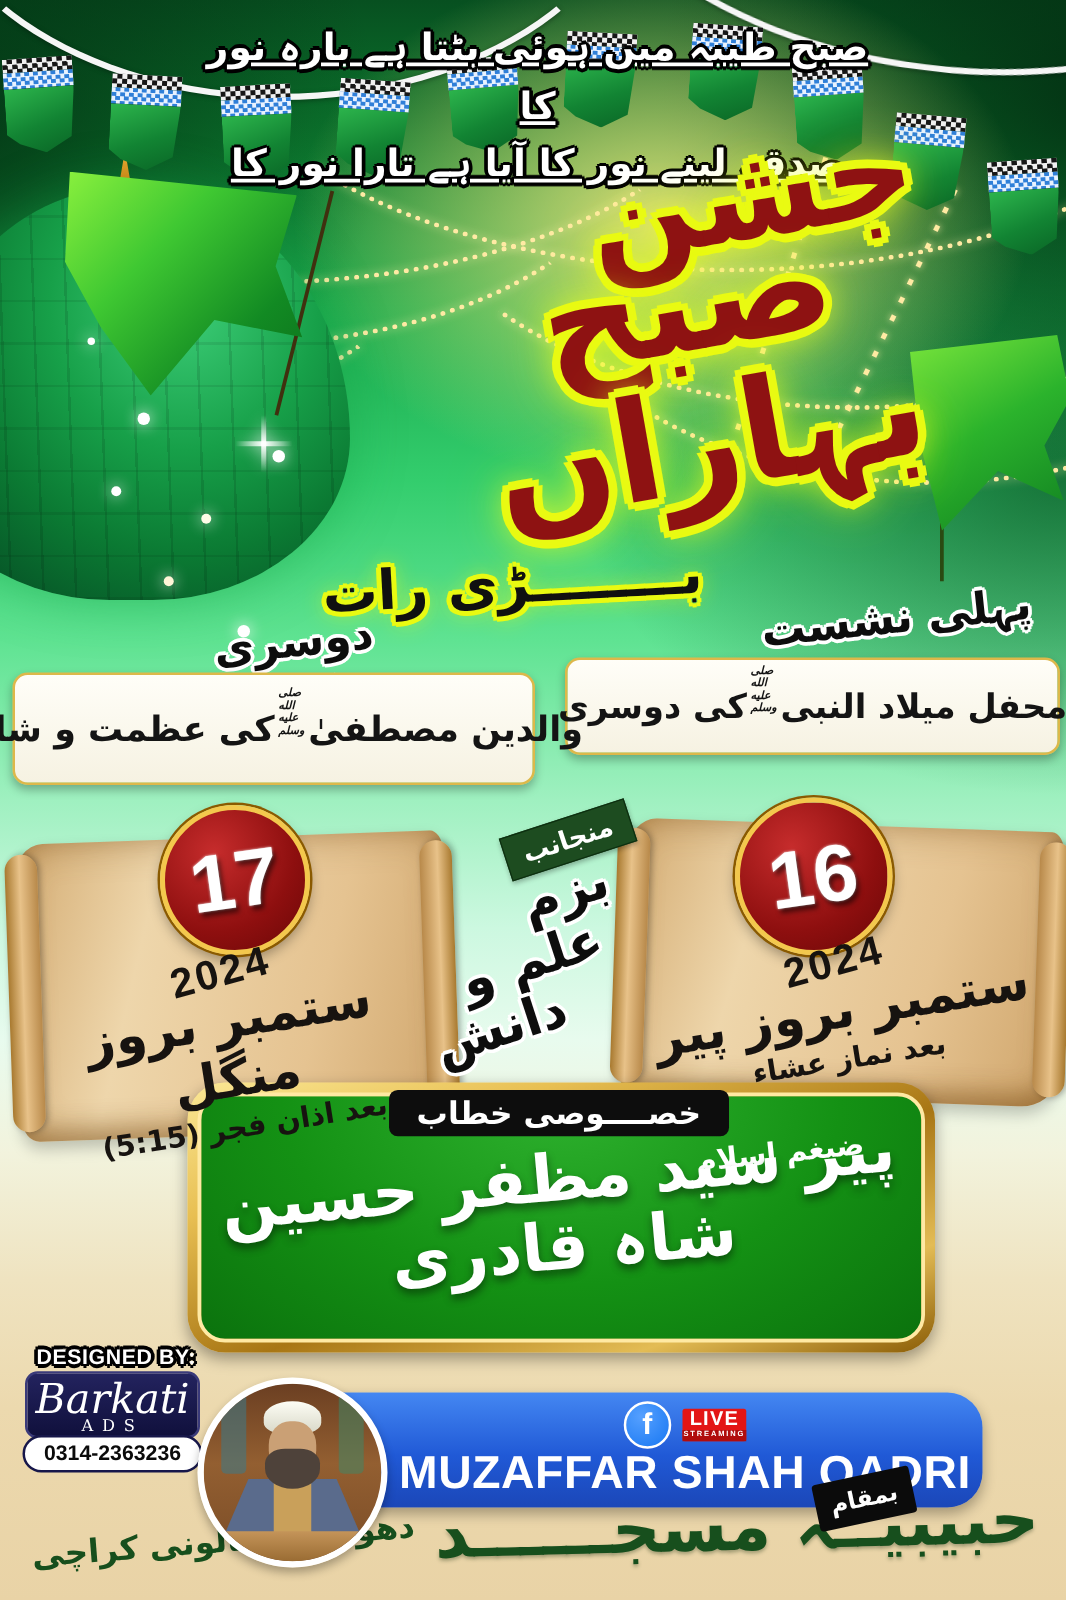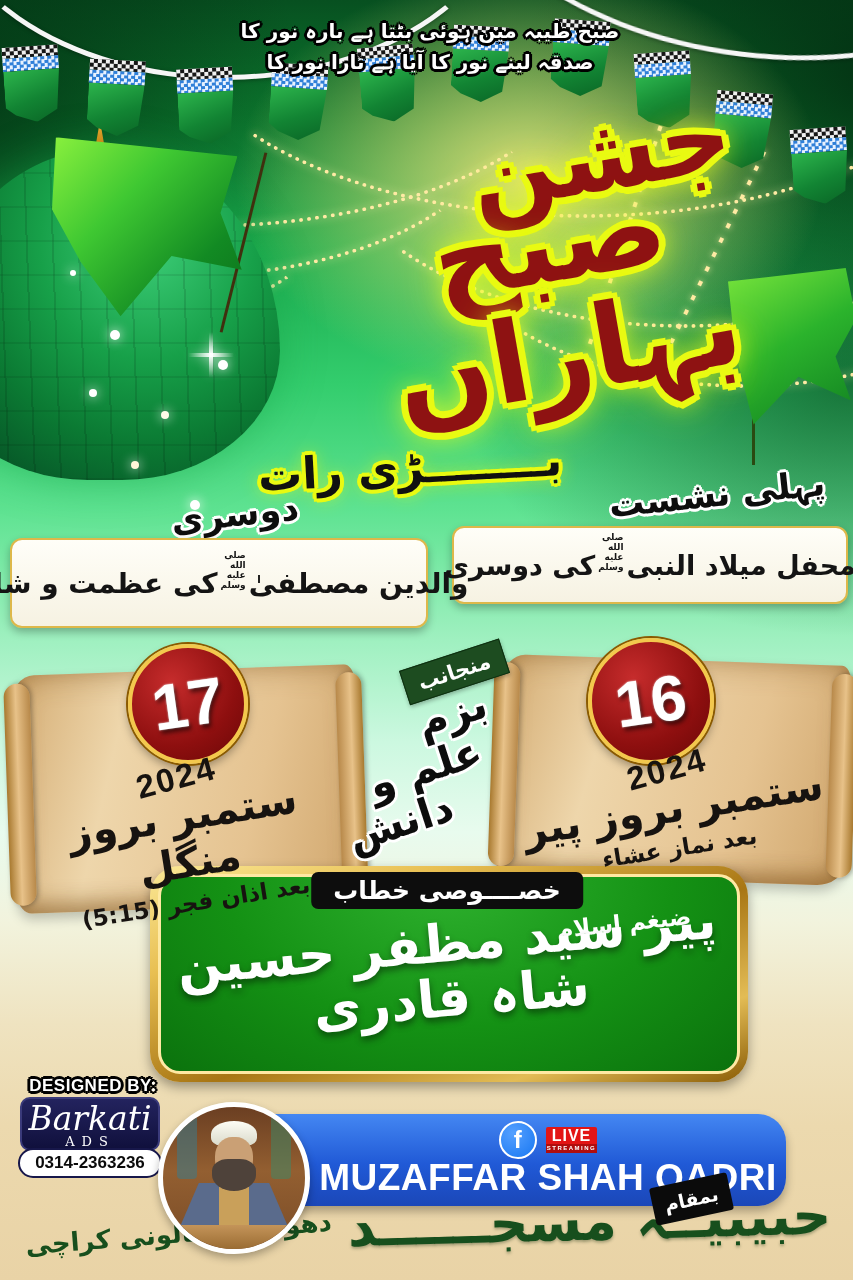--- a/index.html
+++ b/index.html
@@ -77,39 +77,39 @@
   .rtl{direction:rtl;}
   .ob{text-shadow:-2px -2px 0 #000,2px -2px 0 #000,-2px 2px 0 #000,2px 2px 0 #000,
     -3px 0 0 #000,3px 0 0 #000,0 -3px 0 #000,0 3px 0 #000;}
   .ow{text-shadow:-2px -2px 0 #fff,2px -2px 0 #fff,-2px 2px 0 #fff,2px 2px 0 #fff,
     -3px 0 0 #fff,3px 0 0 #fff,0 -3px 0 #fff,0 3px 0 #fff;}
   .oy{text-shadow:-3px -3px 0 var(--yl),3px -3px 0 var(--yl),-3px 3px 0 var(--yl),3px 3px 0 var(--yl),
     -4px 0 0 var(--yl),4px 0 0 var(--yl),0 -4px 0 var(--yl),0 4px 0 var(--yl),
     0 0 18px rgba(233,250,18,.95);}
   
   .couplet{left:150px;top:16px;width:560px;z-index:3;text-align:center;color:#fff;
-    font-size:20px;font-weight:700;line-height:1.55;}
+    font-size:30px;font-weight:700;line-height:1.55;text-decoration:underline;}
   .title{left:260px;top:116px;width:585px;z-index:3;transform:rotate(-10deg);color:#8e1212;font-weight:700;}
   .title .t1{font-size:100px;text-align:right;padding-right:95px;line-height:1;}
   .title .t2{font-size:112px;text-align:center;margin-top:-30px;line-height:1;}
   .title .t1,.title .t2{text-shadow:-5px -5px 0 var(--yl),5px -5px 0 var(--yl),-5px 5px 0 var(--yl),
     5px 5px 0 var(--yl),-7px 0 0 var(--yl),7px 0 0 var(--yl),0 -7px 0 var(--yl),0 7px 0 var(--yl),
     0 0 26px rgba(235,255,30,.95),0 0 46px rgba(235,255,30,.7);}
   .subtitle{left:240px;top:442px;width:340px;z-index:3;text-align:center;transform:rotate(-3deg);
     font-size:44px;font-weight:700;color:#101010;}
   
   .sess-h{z-index:4;font-size:35px;font-weight:700;color:#0d0d0d;text-align:center;transform:rotate(-6deg);}
   .sh1{left:592px;top:474px;width:250px;}
   .sh2{left:112px;top:494px;width:250px;}
   .sbox{z-index:4;background:linear-gradient(180deg,#fffef8,#f6f2e2);border:2px solid #ddb84a;
     border-radius:12px;box-shadow:0 4px 8px rgba(0,0,0,.28);display:flex;align-items:center;
     justify-content:center;font-weight:700;color:#141414;white-space:nowrap;}
   .sb1{left:452px;top:526px;width:392px;height:74px;font-size:27px;}
   .sb2{left:10px;top:538px;width:414px;height:86px;font-size:28px;}
-  .sbox .hon{font-size:9px;display:inline-block;transform:translateY(-12px);margin:0 3px;white-space:normal;width:34px;line-height:1.1;text-align:right;}
+  .sbox .hon{font-size:9px;display:inline-block;transform:translateY(-12px);margin:0 3px;white-space:normal;width:34px;line-height:1.1;text-align:left;font-style:italic;}
   
   .scroll{z-index:4;background:linear-gradient(105deg,#d3ab72,#eed6ab 30%,#e5c391 68%,#cfa56b);
     border-radius:24px 10px 28px 14px / 30px 16px 24px 18px;
     box-shadow:inset 0 0 30px rgba(120,75,20,.45),inset 0 -10px 18px rgba(120,75,20,.35),0 6px 12px rgba(0,0,0,.22);}
   .sc1{left:498px;top:660px;width:350px;height:220px;transform:rotate(2deg);}
   .sc2{left:14px;top:670px;width:344px;height:238px;transform:rotate(-2deg);}
   .curl{position:absolute;top:8px;width:26px;height:calc(100% - 16px);border-radius:13px;
     background:linear-gradient(90deg,#a8792f,#e8c289 45%,#b8894a);box-shadow:2px 0 5px rgba(0,0,0,.3);}
   .curl.cr{right:-7px;background:linear-gradient(270deg,#a8792f,#e8c289 45%,#b8894a);}
   .curl.cl{left:-7px;}

